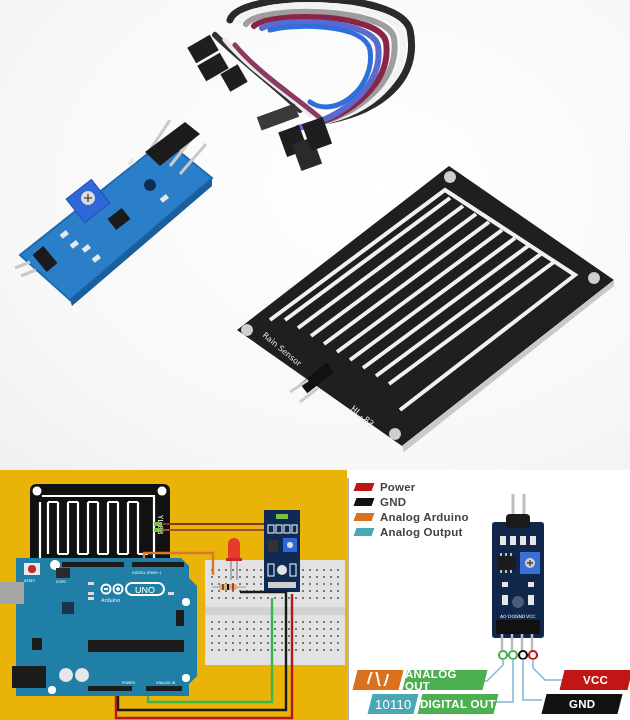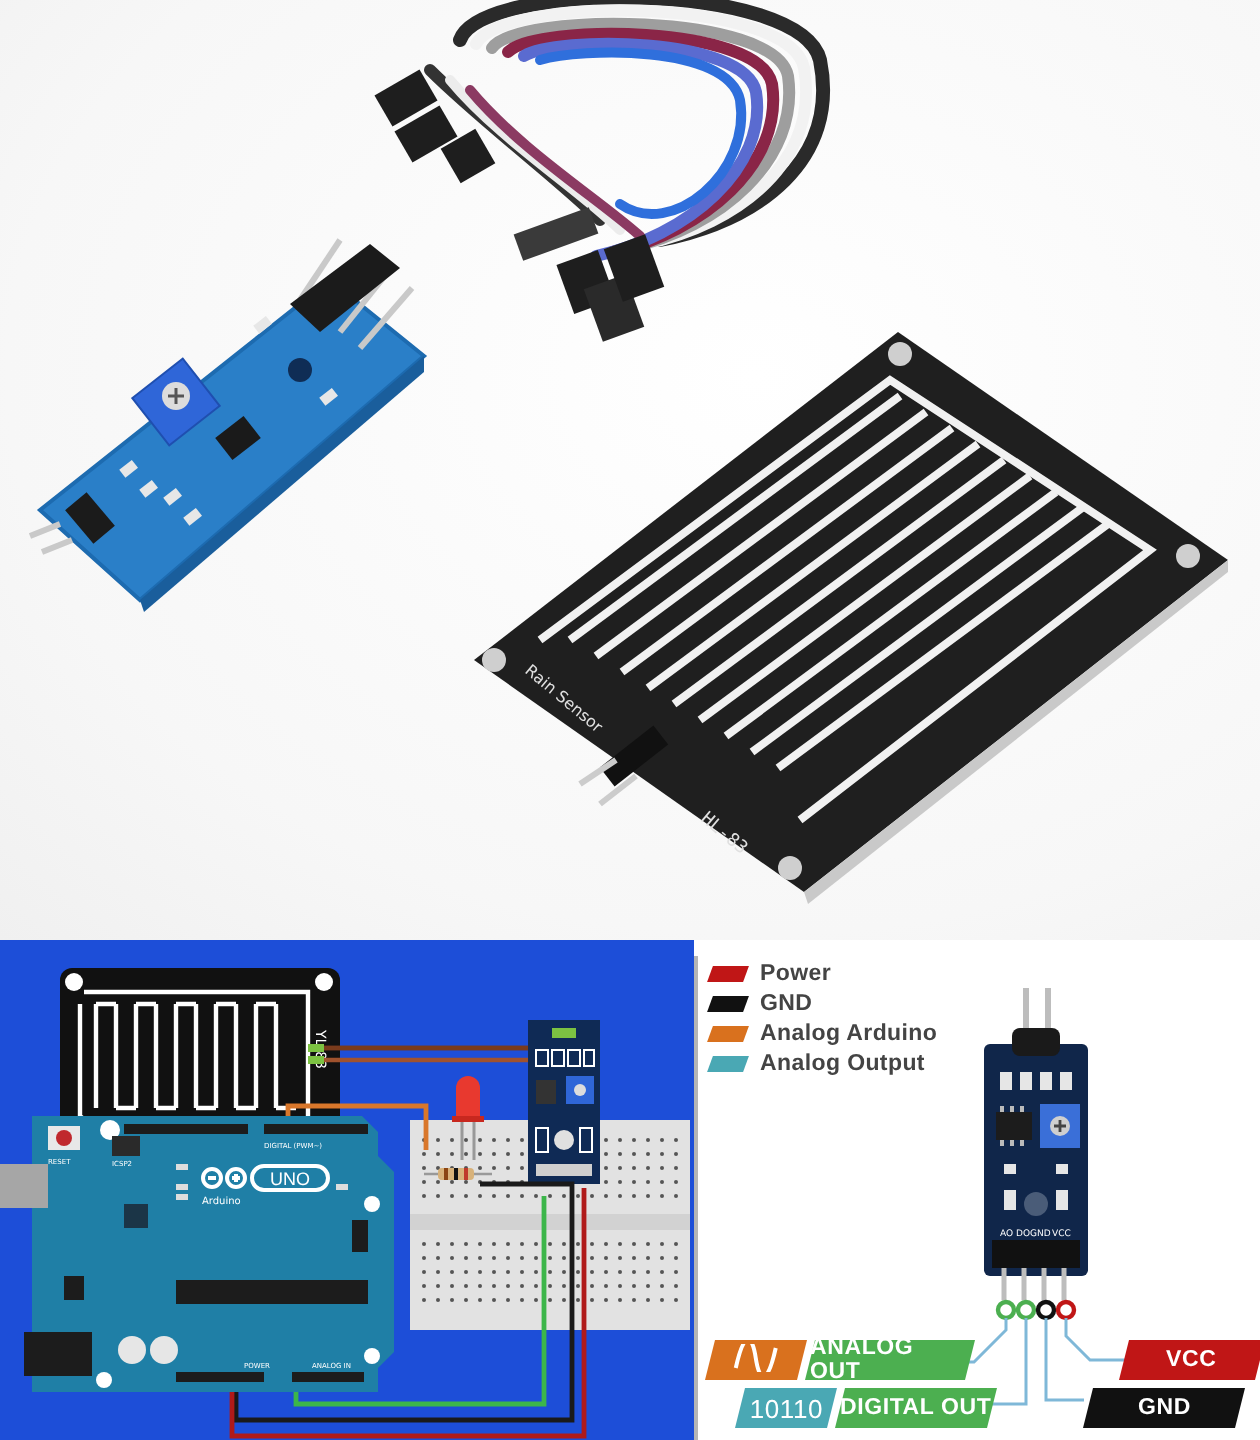--- a/index.html
+++ b/index.html
@@ -1,19 +1,19 @@
 <!DOCTYPE html>
 <html><head>
 <meta charset="utf-8">
 <style>
   html,body{margin:0;padding:0;background:#ffffff;}
   body{width:630px;height:720px;position:relative;overflow:hidden;font-family:"Liberation Sans",sans-serif;}
   .abs{position:absolute;}
   #photo{left:0;top:0;width:630px;height:470px;background:radial-gradient(ellipse at 60% 40%,#ffffff 0%,#f7f7f7 70%,#f0f0f0 100%);}
-  #wiring{left:0;top:470px;width:347px;height:250px;background:#1d4ed8;}
+  #wiring{left:0;top:470px;width:347px;height:250px;background:#eab308;}
   #divider{left:347px;top:478px;width:2px;height:242px;background:#b5b5b5;}
   #pinout{left:350px;top:470px;width:280px;height:250px;background:#fff;}
   .legend-row{position:absolute;left:5px;height:14px;display:flex;align-items:center;}
   .swatch{width:18px;height:8px;transform:skewX(-20deg);margin-right:7px;}
   .legend-text{font-size:11.5px;font-weight:bold;color:#444;letter-spacing:0.2px;}
   .tag{position:absolute;height:20px;transform:skewX(-14deg);display:flex;align-items:center;justify-content:center;}
   .tag span{transform:skewX(14deg);color:#fff;font-weight:bold;font-size:11.5px;letter-spacing:0.3px;}
 </style>
 </head>
 <body>

